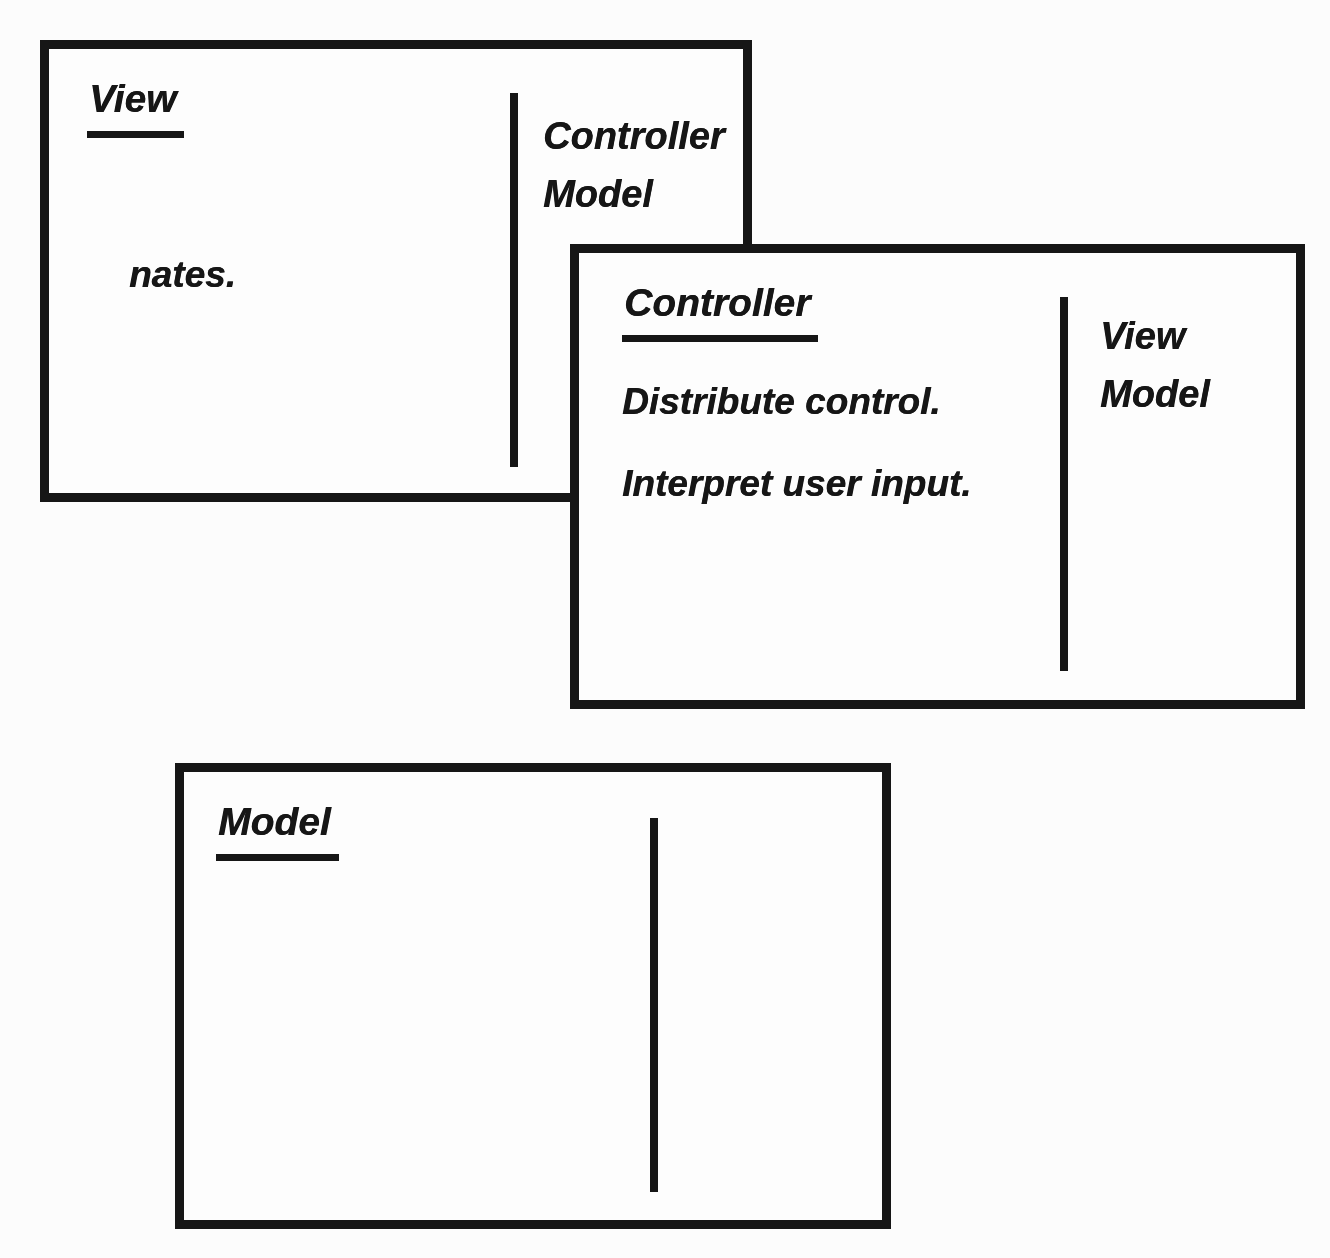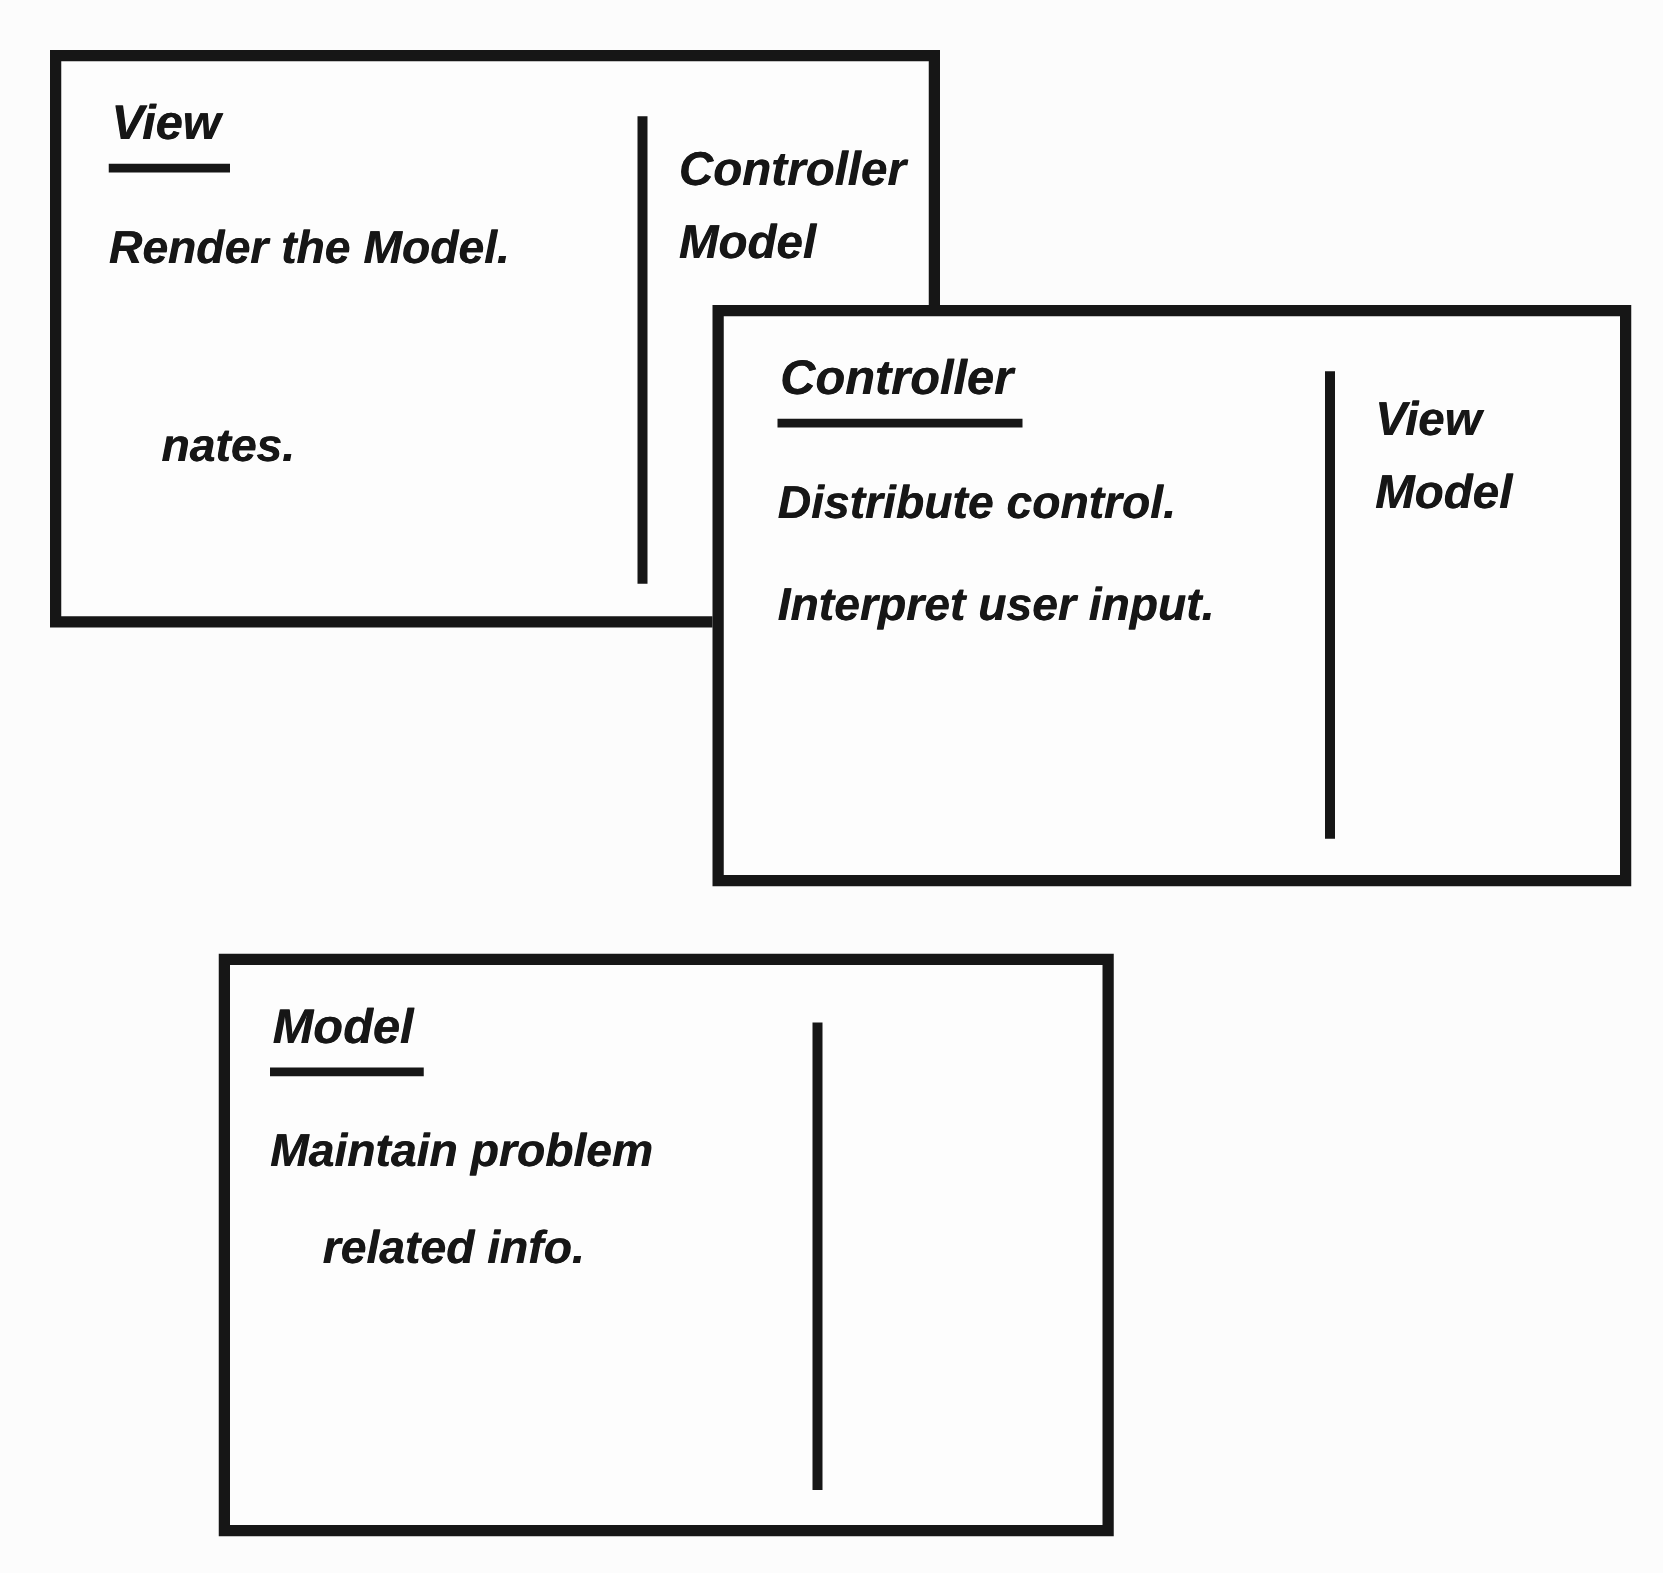--- a/index.html
+++ b/index.html
@@ -75,23 +75,20 @@
 </style>
 </head>
 <body>
 
 <div class="stage" style="--ink: #161616; --paper: #fdfdfd; --paper-page: #fcfcfc;">
 
   <div class="card card-view">
     <div class="card-inner">
       <span class="card-title">View</span>
       <p class="para">
-        <span class="line">Render the Model.</span>
-      </p>
-      <p class="para">
         <br>
         <span class="line indent">nates.</span>
       </p>
     </div>
     <div class="divider"></div>
     <div class="collab">
       <div>Controller</div>
       <div>Model</div>
     </div>
   </div>
@@ -109,21 +106,17 @@
     <div class="divider"></div>
     <div class="collab">
       <div>View</div>
       <div>Model</div>
     </div>
   </div>
 
   <div class="card card-model">
     <div class="card-inner">
       <span class="card-title">Model</span>
-      <p class="para">
-        <span class="line">Maintain problem</span><br>
-        <span class="line indent">related info.</span>
-      </p>
     </div>
     <div class="divider"></div>
   </div>
 
 </div>
 
 </body></html>

